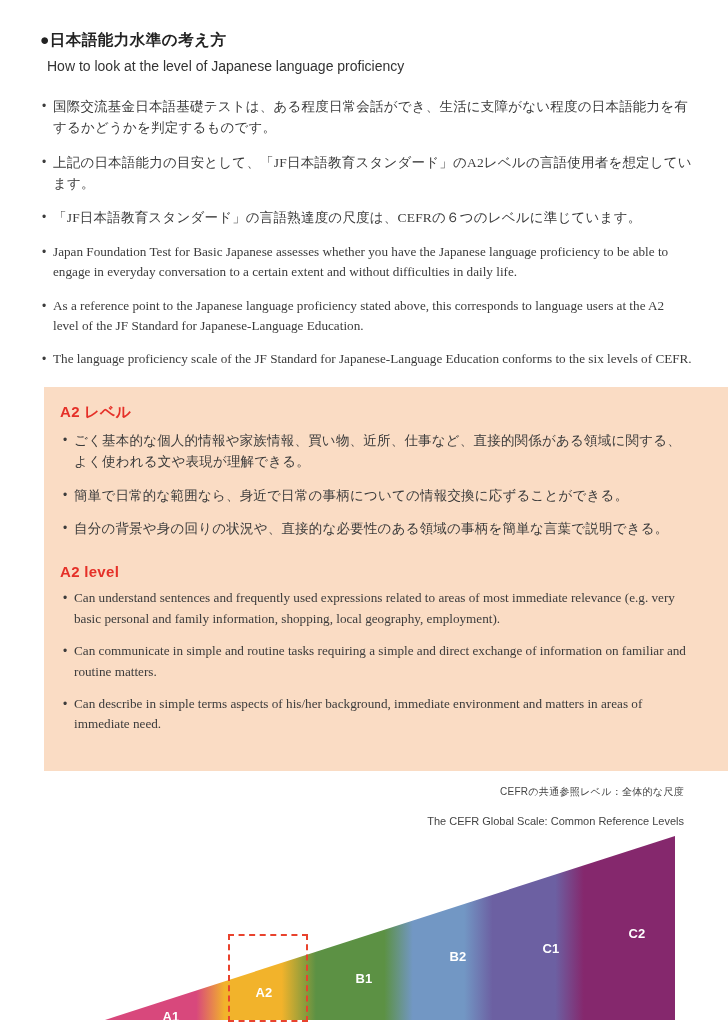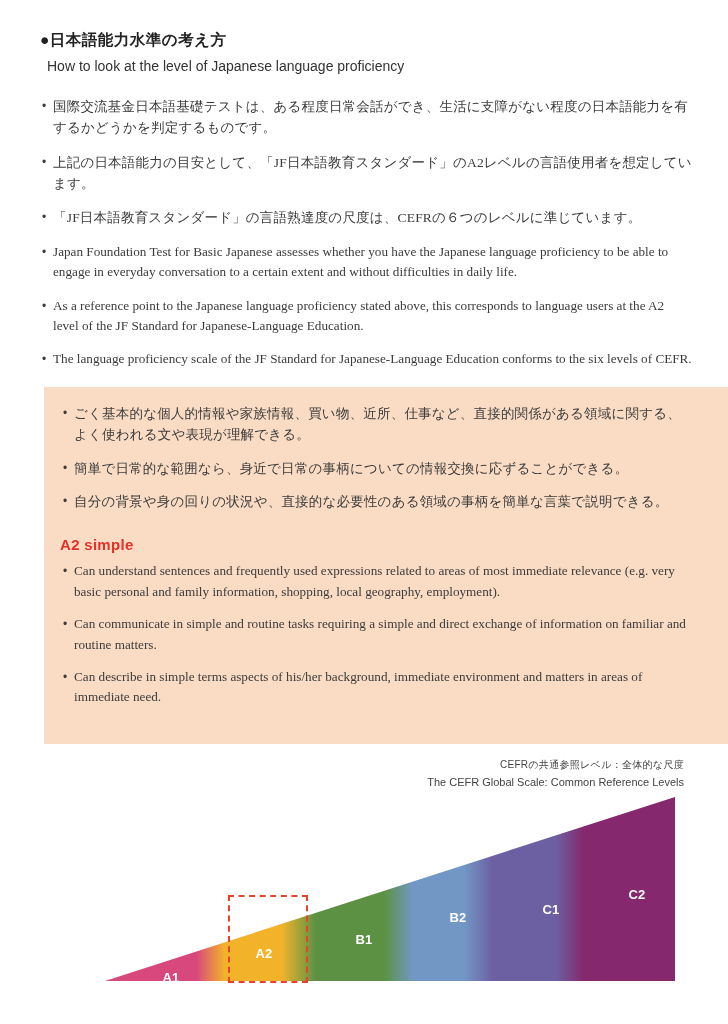--- a/index.html
+++ b/index.html
@@ -32,21 +32,21 @@
     padding: 16px 42px 24px 16px;
   }
   .box-heading { font-size: 15px; font-weight: bold; margin-bottom: 8px; letter-spacing: 0.3px; }
   .box-heading.second { margin-top: 24px; }
   .a2box .bullet { margin-bottom: 12px; }
   .a2box .bullet .marker { flex: 0 0 14px; padding-left: 3px; }
 
   
   .caption { text-align: right; padding-right: 44px; margin-top: 14px; }
   .caption-ja { font-size: 10px; color: #444; letter-spacing: 0.3px; }
-  .caption-en { font-size: 11px; color: #444; margin-top: 4px; }
+  .caption-en { font-size: 11px; color: #444; margin-top: 16px; }
 
   
   .chart { position: relative; width: 728px; height: 240px; margin-top: 6px; }
   .triangle {
     position: absolute; left: 65px; top: 3px; width: 570px; height: 184px;
     clip-path: polygon(0 100%, 100% 0, 100% 100%);
   }
   .level-label {
     position: absolute; transform: translate(-50%, -50%);
     color: #ffffff; font-weight: bold; font-size: 13px; letter-spacing: 0.3px;
@@ -89,35 +89,36 @@
           <span class="btext">As a reference point to the Japanese language proficiency stated above, this corresponds to language users at the A2 level of the JF Standard for Japanese-Language Education.</span>
         </li>
       <li class="bullet lang-en">
           <span class="marker">•</span>
           <span class="btext">The language proficiency scale of the JF Standard for Japanese-Language Education conforms to the six levels of CEFR.</span>
         </li>
     </ul>
   </div>
 
   <div class="a2box" id="a2box" style="background: rgb(250, 220, 196);">
+    <div class="box-heading red-heading" style="color: rgb(229, 48, 40);">A2 レベル</div>
     <ul class="blist">
       <li class="bullet lang-ja">
           <span class="marker">•</span>
           <span class="btext">ごく基本的な個人的情報や家族情報、買い物、近所、仕事など、直接的関係がある領域に関する、よく使われる文や表現が理解できる。</span>
         </li>
       <li class="bullet lang-ja">
           <span class="marker">•</span>
           <span class="btext">簡単で日常的な範囲なら、身近で日常の事柄についての情報交換に応ずることができる。</span>
         </li>
       <li class="bullet lang-ja">
           <span class="marker">•</span>
           <span class="btext">自分の背景や身の回りの状況や、直接的な必要性のある領域の事柄を簡単な言葉で説明できる。</span>
         </li>
     </ul>
-    <div class="box-heading red-heading second" style="color: rgb(229, 48, 40);">A2 simple</div>
+    <div class="box-heading red-heading second" style="color: rgb(229, 48, 40);">A2 level</div>
     <ul class="blist">
       <li class="bullet lang-en">
           <span class="marker">•</span>
           <span class="btext">Can understand sentences and frequently used expressions related to areas of most immediate relevance (e.g. very basic personal and family information, shopping, local geography, employment).</span>
         </li>
       <li class="bullet lang-en">
           <span class="marker">•</span>
           <span class="btext">Can communicate in simple and routine tasks requiring a simple and direct exchange of information on familiar and routine matters.</span>
         </li>
       <li class="bullet lang-en">

